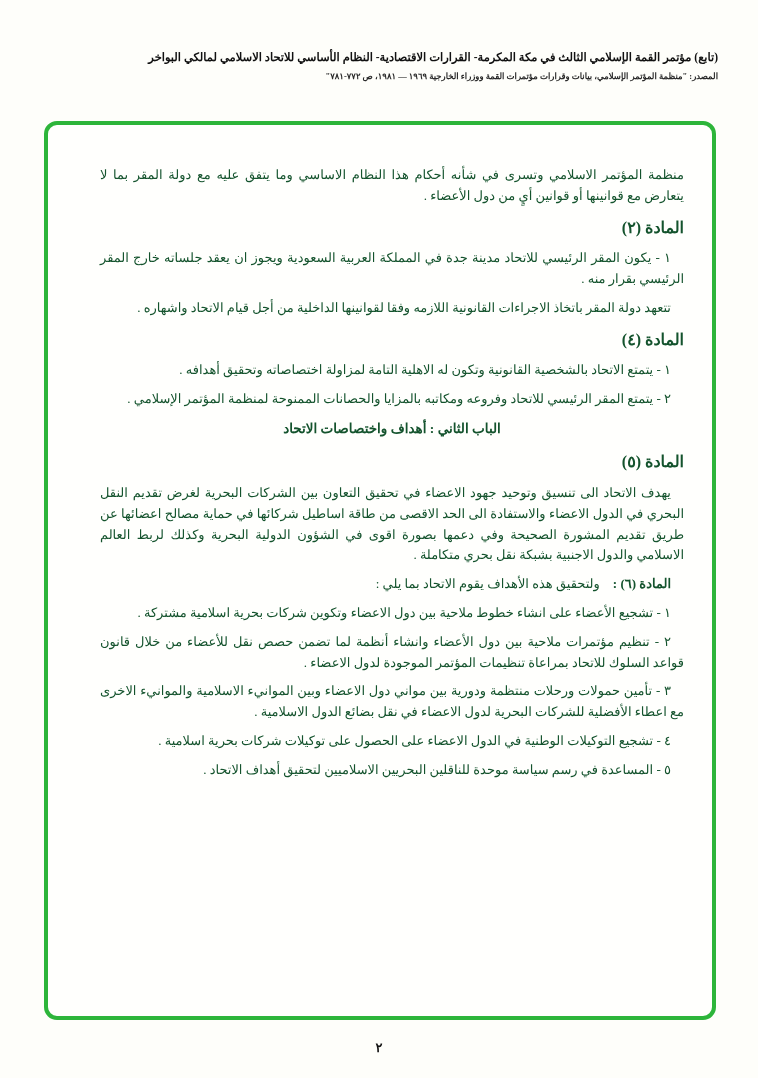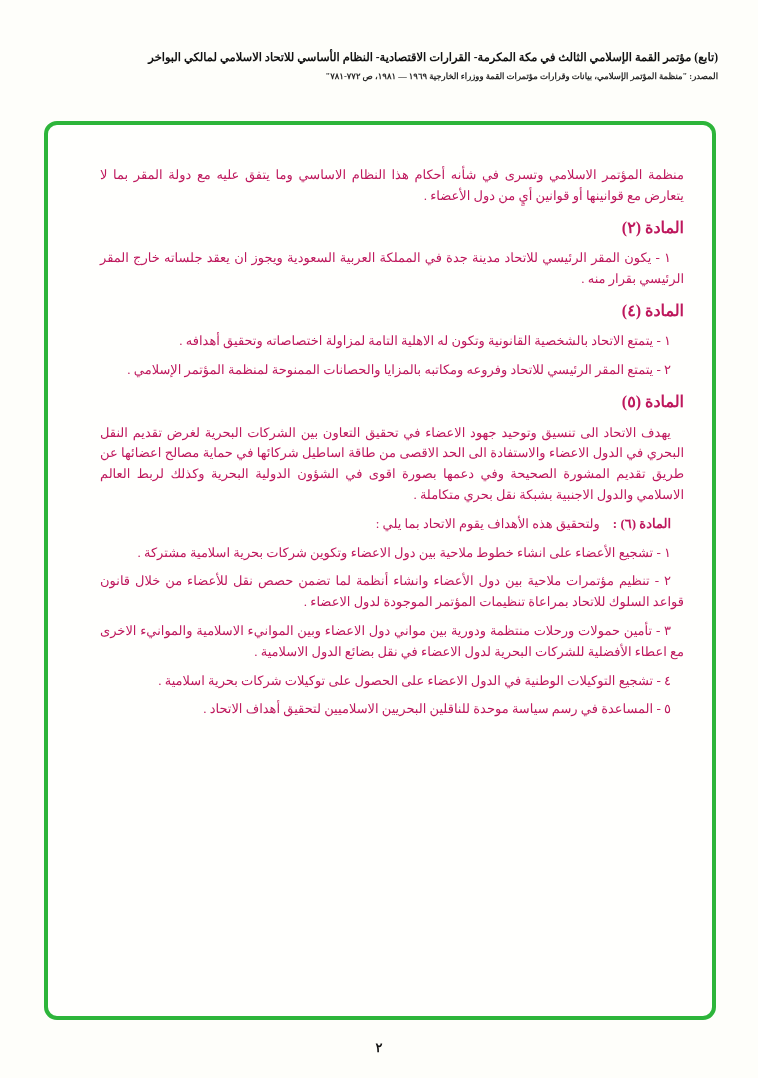--- a/index.html
+++ b/index.html
@@ -49,21 +49,21 @@
     background: #fffffd;
   }
   .content {
     box-sizing: border-box;
     height: 100%;
     padding: 40px 28px 16px 52px;
     overflow: hidden;
     font-size: 13px;
     line-height: 1.6;
     text-align: justify;
-    color: #be185d;
+    color: #14532d;
   }
   .para {
     margin: 0 0 8px 0;
     text-indent: 13px;
   }
   .para.first {
     text-indent: 0;
   }
   .article-heading {
     font-weight: bold;
@@ -103,25 +103,27 @@
   </header>
 
   <div class="frame">
     <div class="content">
 
       <p class="para first">منظمة المؤتمر الاسلامي وتسرى في شأنه أحكام هذا النظام الاساسي وما يتفق عليه مع دولة المقر بما لا يتعارض مع قوانينها أو قوانين أيٍ من دول الأعضاء .</p>
 
       <div class="article-heading">المادة (٢)</div>
       <p class="para">١ - يكون المقر الرئيسي للاتحاد مدينة جدة في المملكة العربية السعودية ويجوز ان يعقد جلساته خارج المقر الرئيسي بقرار منه .</p>
 
+      <p class="para">تتعهد دولة المقر باتخاذ الاجراءات القانونية اللازمه وفقا لقوانينها الداخلية من أجل قيام الاتحاد واشهاره .</p>
 
       <div class="article-heading">المادة (٤)</div>
       <p class="para">١ - يتمتع الاتحاد بالشخصية القانونية وتكون له الاهلية التامة لمزاولة اختصاصاته وتحقيق أهدافه .</p>
       <p class="para">٢ - يتمتع المقر الرئيسي للاتحاد وفروعه ومكاتبه بالمزايا والحصانات الممنوحة لمنظمة المؤتمر الإسلامي .</p>
 
+      <div class="chapter-heading">الباب الثاني : أهداف واختصاصات الاتحاد</div>
 
       <div class="article-heading">المادة (٥)</div>
       <p class="para">يهدف الاتحاد الى تنسيق وتوحيد جهود الاعضاء في تحقيق التعاون بين الشركات البحرية لغرض تقديم النقل البحري في الدول الاعضاء والاستفادة الى الحد الاقصى من طاقة اساطيل شركائها في حماية مصالح اعضائها عن طريق تقديم المشورة الصحيحة وفي دعمها بصورة اقوى في الشؤون الدولية البحرية وكذلك لربط العالم الاسلامي والدول الاجنبية بشبكة نقل بحري متكاملة .</p>
 
       <p class="para"><span class="label-bold">المادة (٦) :</span><span>ولتحقيق هذه الأهداف يقوم الاتحاد بما يلي :</span></p>
 
       <p class="para">١ - تشجيع الأعضاء على انشاء خطوط ملاحية بين دول الاعضاء وتكوين شركات بحرية اسلامية مشتركة .</p>
       <p class="para">٢ - تنظيم مؤتمرات ملاحية بين دول الأعضاء وانشاء أنظمة لما تضمن حصص نقل للأعضاء من خلال قانون قواعد السلوك للاتحاد بمراعاة تنظيمات المؤتمر الموجودة لدول الاعضاء .</p>
       <p class="para">٣ - تأمين حمولات ورحلات منتظمة ودورية بين مواني دول الاعضاء وبين الموانيء الاسلامية والموانيء الاخرى مع اعطاء الأفضلية للشركات البحرية لدول الاعضاء في نقل بضائع الدول الاسلامية .</p>
       <p class="para">٤ - تشجيع التوكيلات الوطنية في الدول الاعضاء على الحصول على توكيلات شركات بحرية اسلامية .</p>

